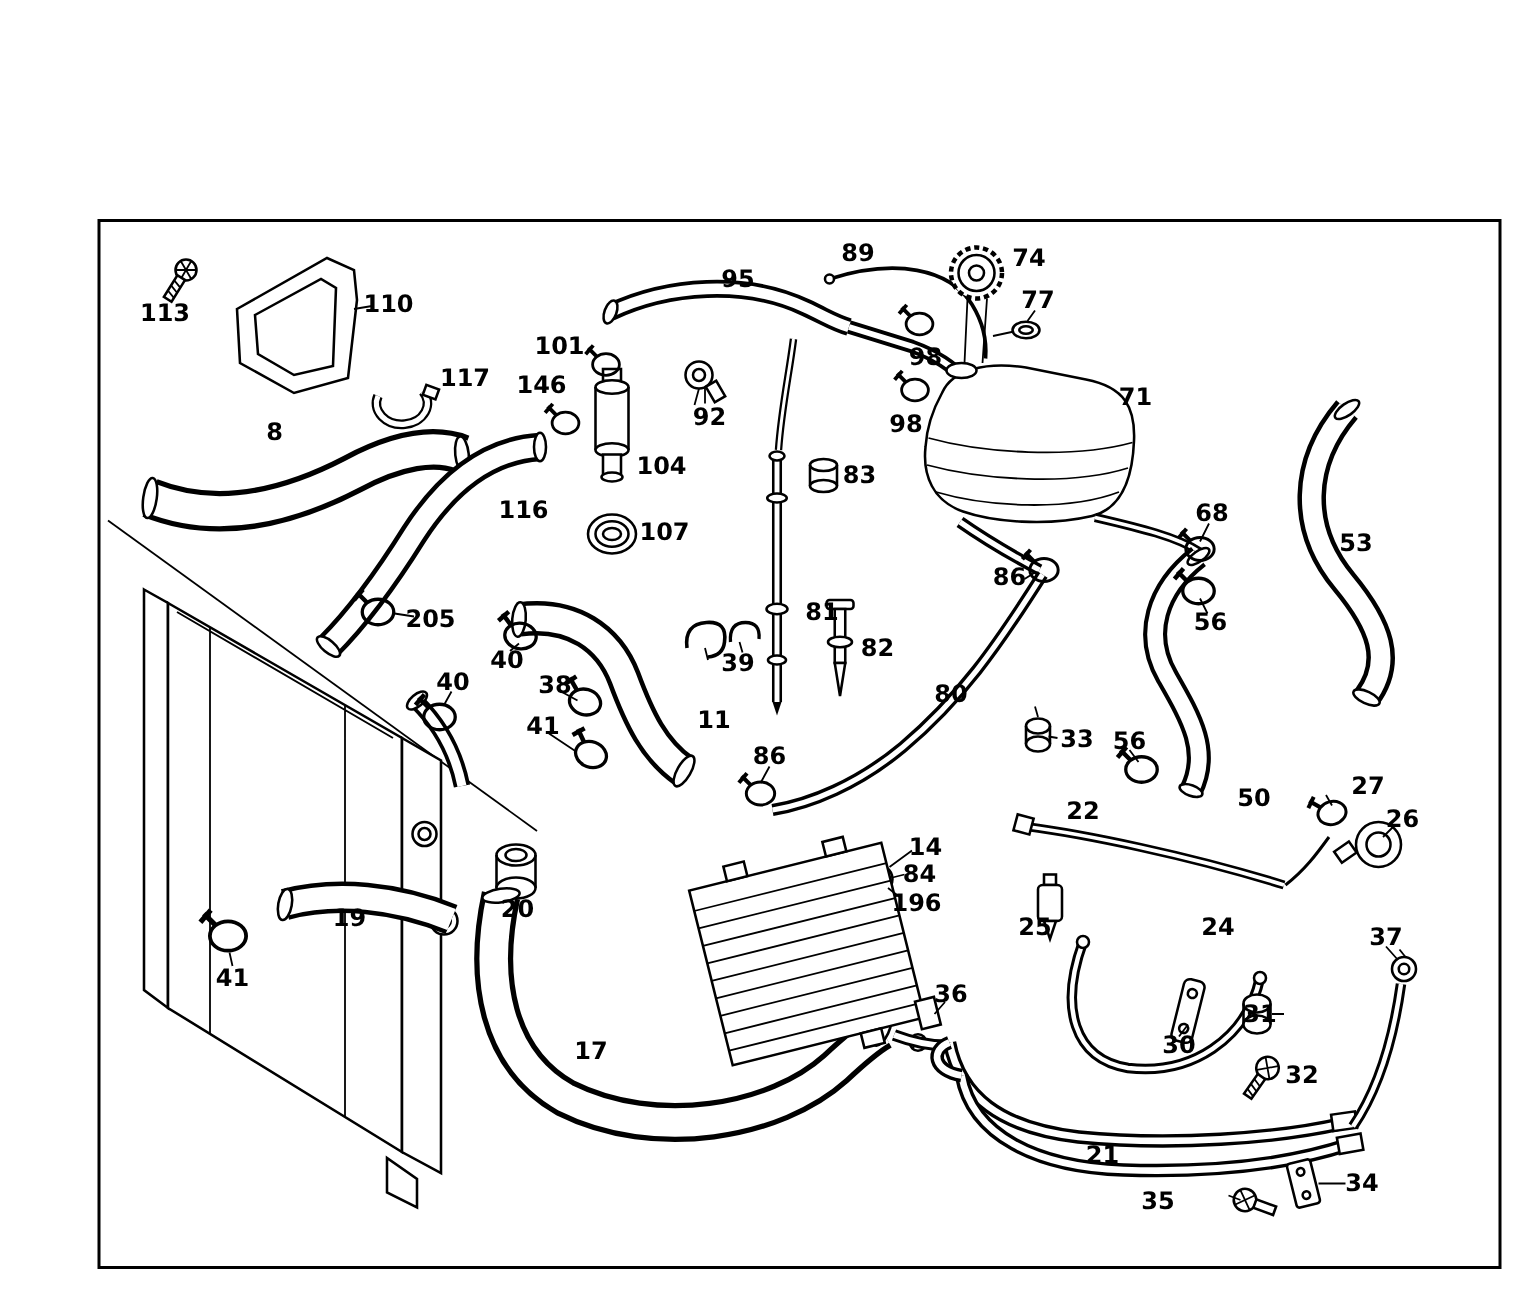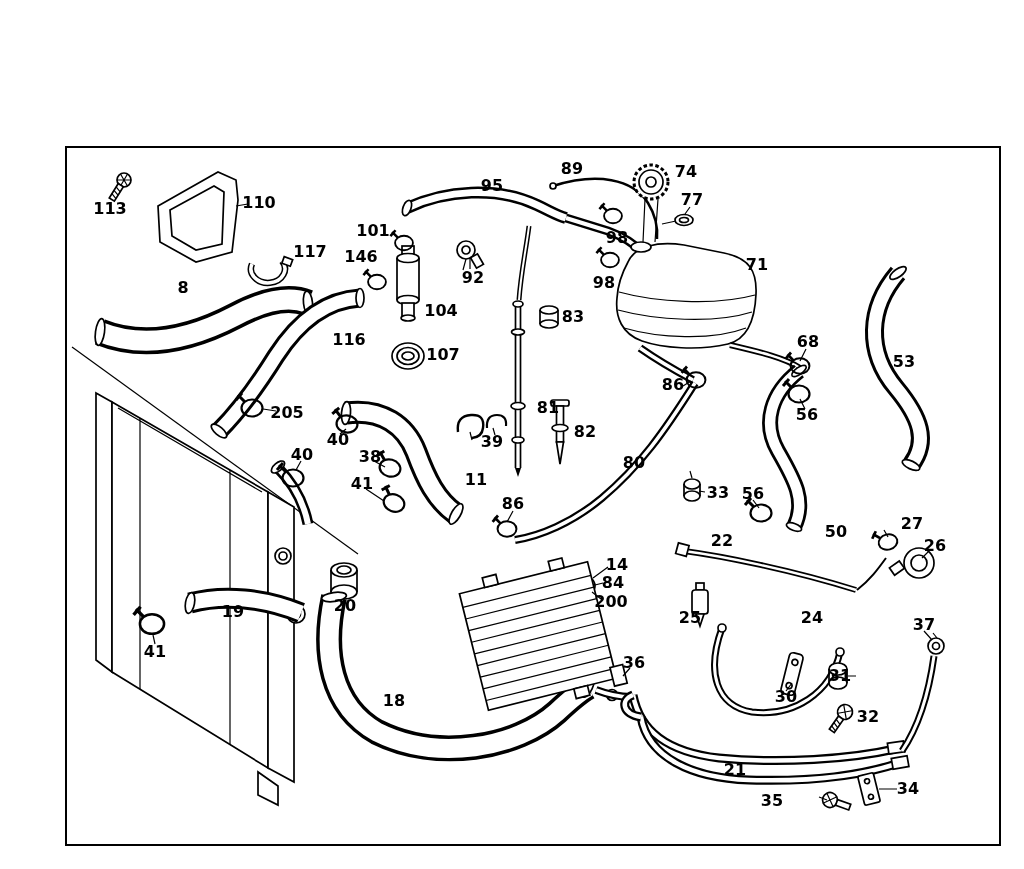--- a/index.html
+++ b/index.html
@@ -417,29 +417,29 @@
       <div class="part-label" style="left: 634px; top: 463px;">80</div>
       <div class="part-label" style="left: 713px; top: 493px; padding-left: 10px;">33</div>
       <div class="part-label" style="left: 753px; top: 494px;">56</div>
       <div class="part-label" style="left: 836px; top: 532px;">50</div>
       <div class="part-label" style="left: 884px; top: 524px; margin-left: 28px;">27</div>
       <div class="part-label" style="left: 935px; top: 546px;">26</div>
       <div class="part-label" style="left: 513px; top: 504px;">86</div>
       <div class="part-label" style="left: 722px; top: 541px;">22</div>
       <div class="part-label" style="left: 617px; top: 565px;">14</div>
       <div class="part-label" style="left: 613px; top: 583px;">84</div>
-      <div class="part-label" style="left: 611px; top: 602px;">200</div>
+      <div class="part-label" style="left: 611px; top: 602px;">196</div>
       <div class="part-label" style="left: 233px; top: 612px;">19</div>
       <div class="part-label" style="left: 345px; top: 606px;">20</div>
       <div class="part-label" style="left: 690px; top: 618px;">25</div>
       <div class="part-label" style="left: 812px; top: 618px;">24</div>
       <div class="part-label" style="left: 924px; top: 625px;">37</div>
       <div class="part-label" style="left: 155px; top: 652px;">41</div>
       <div class="part-label" style="left: 634px; top: 663px;">36</div>
       <div class="part-label" style="left: 840px; top: 676px;">31</div>
       <div class="part-label" style="left: 786px; top: 697px;">30</div>
-      <div class="part-label" style="left: 394px; top: 701px;">18</div>
+      <div class="part-label" style="left: 394px; top: 701px;">17</div>
       <div class="part-label" style="left: 868px; top: 717px;">32</div>
       <div class="part-label" style="left: 735px; top: 770px;">21</div>
       <div class="part-label" style="left: 908px; top: 789px;">34</div>
       <div class="part-label" style="left: 772px; top: 801px;">35</div>
     </div>
 </div>
 
 </body></html>

